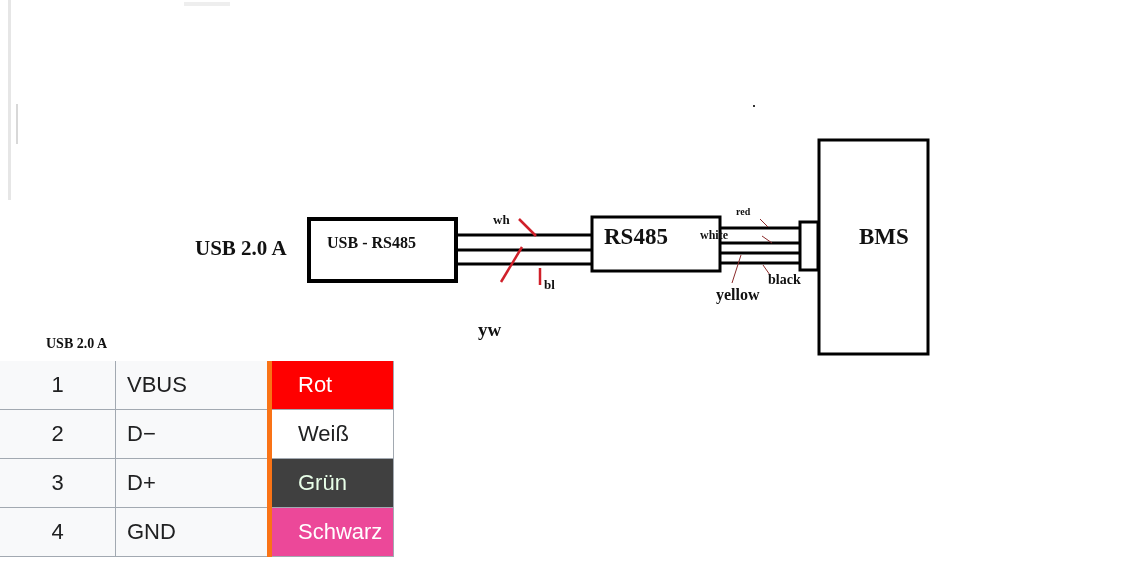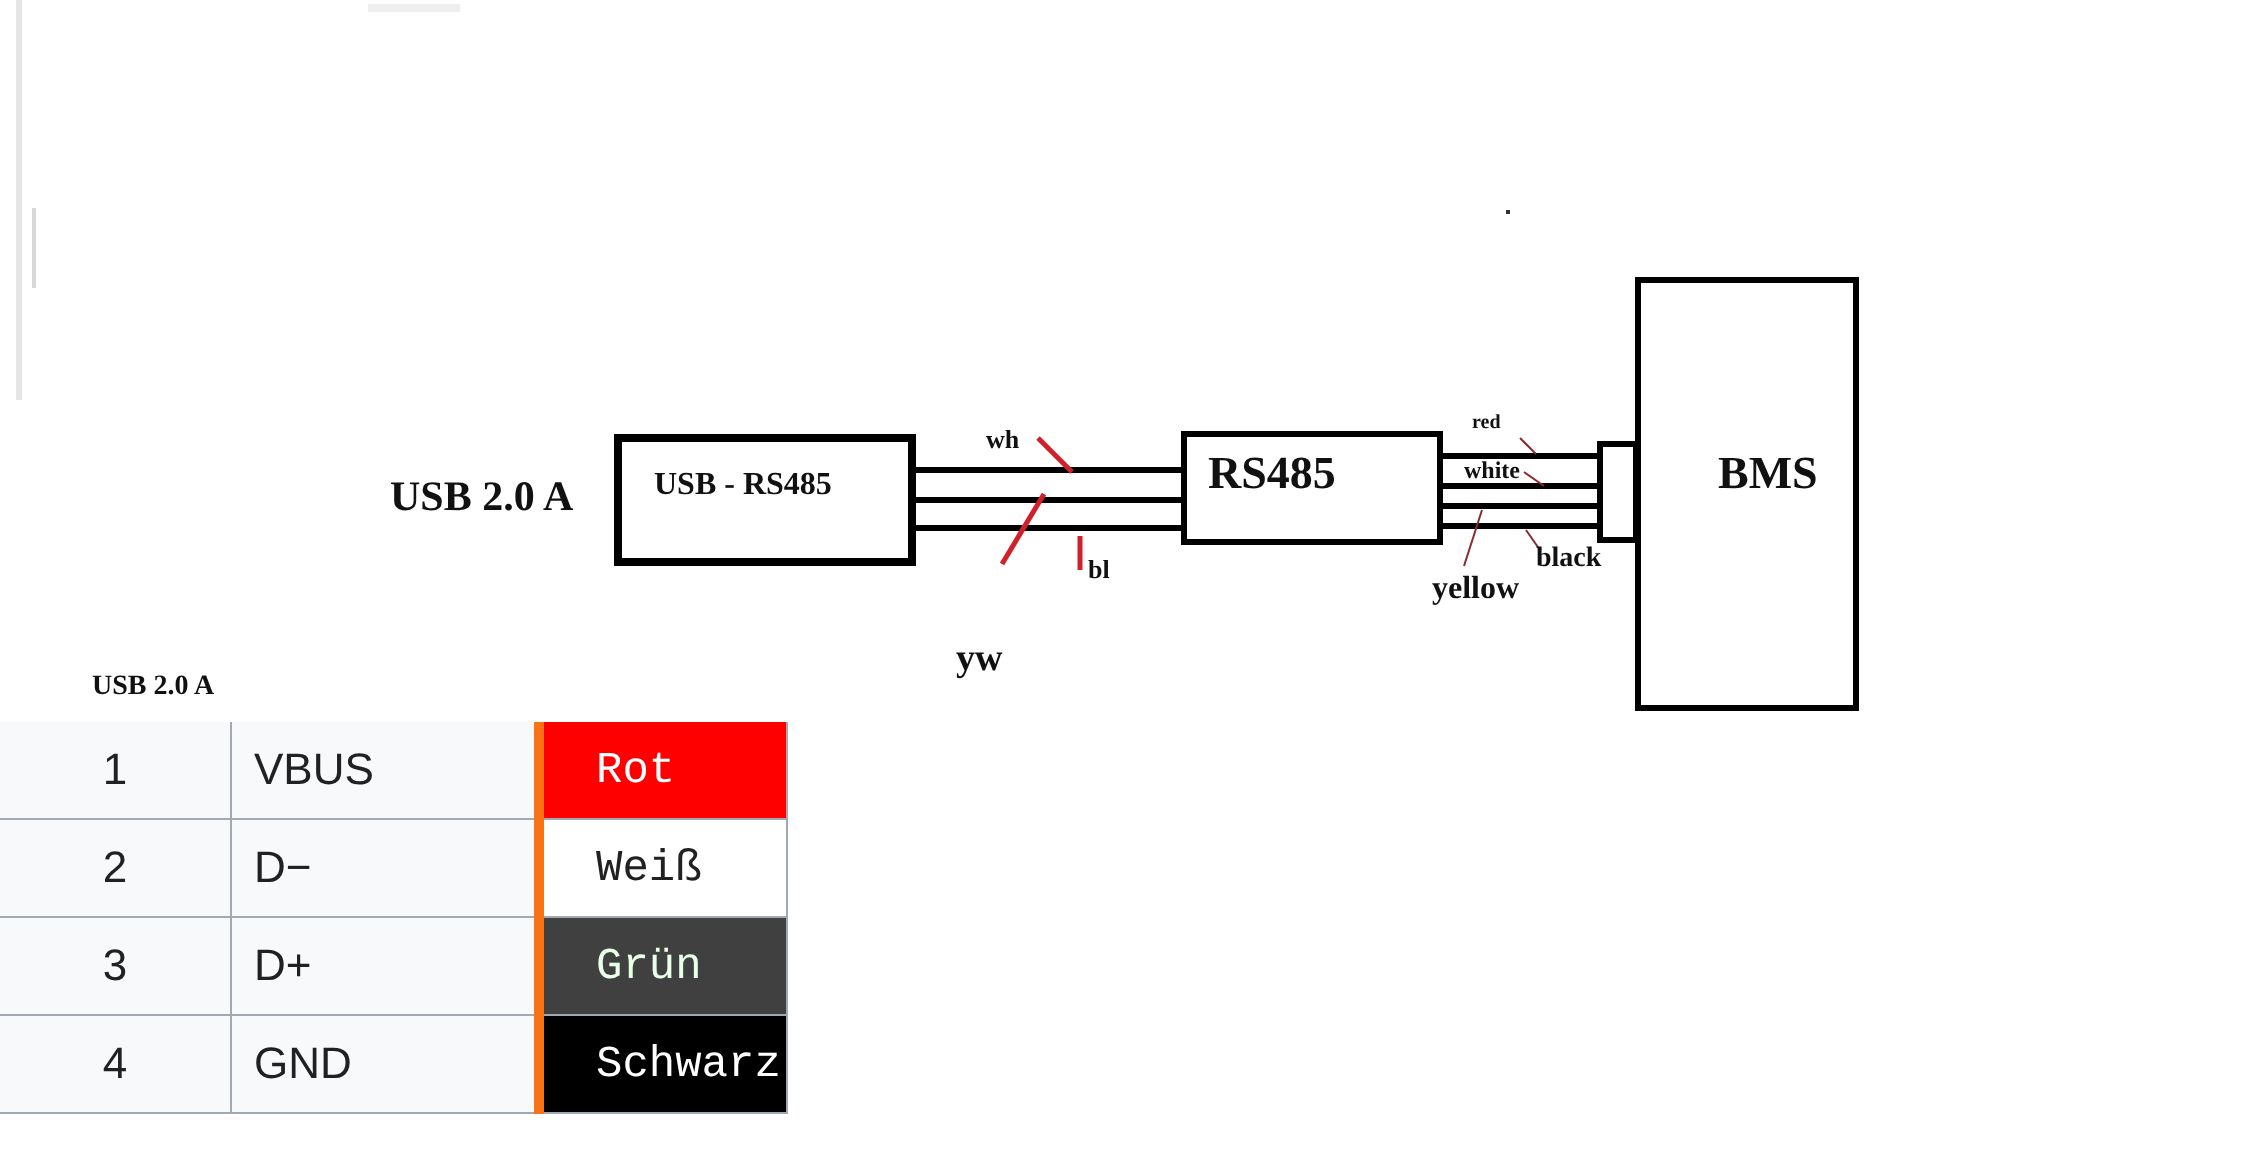--- a/index.html
+++ b/index.html
@@ -10,21 +10,21 @@
     #left-edge { left:8px; top:0; width:3px; height:200px; background:#e6e6e6; }
     #left-mark { left:16px; top:104px; width:2px; height:40px; background:#d8d8d8; }
     #top-mark { left:184px; top:2px; width:46px; height:4px; background:#eeeeee; }
     #dot { left:753px; top:105px; width:2px; height:2px; background:#333; }
     svg#diagram { position:absolute; left:0; top:0; }
     
     #pin-table { position:absolute; left:0; top:361px; border-collapse:collapse; font-family:"Liberation Sans", sans-serif; font-size:22px; color:#202122; }
     #pin-table td { height:48px; padding:0; border-bottom:1px solid #a2a9b1; background:#f8f9fa; }
     #pin-table td.num { width:115px; text-align:center; border-right:1px solid #a2a9b1; }
     #pin-table td.sig { width:154px; padding-left:11px; box-sizing:border-box; border-right:5px solid #f97316; }
-    #pin-table td.col { width:124px; padding-left:26px; box-sizing:border-box; border-right:1px solid #a2a9b1;font-family:Liberation Mono, monospace; }
+    #pin-table td.col { width:124px; padding-left:26px; box-sizing:border-box; border-right:1px solid #a2a9b1; }
     #table-title { left:46px; top:336px; font-size:14px; }
   </style>
 </head>
 <body>
 
 <div class="abs" id="left-edge"></div>
 <div class="abs" id="left-mark"></div>
 <div class="abs" id="top-mark"></div>
 <div class="abs" id="dot"></div>
 
@@ -60,21 +60,21 @@
 <div class="lbl" style="left:195px;top:236px;font-size:21px;">USB 2.0 A</div>
 <div class="lbl" style="left:327px;top:234px;font-size:16px;">USB - RS485</div>
 <div class="lbl" style="left:604px;top:224px;font-size:23px;">RS485</div>
 <div class="lbl" style="left:859px;top:224px;font-size:23px;">BMS</div>
 
 <div class="lbl" style="left:493px;top:212px;font-size:13px;text-align:center;">wh</div>
 <div class="lbl" style="left:478px;top:273px;font-size:19px;margin-top:46px;">yw</div>
 <div class="lbl" style="left:544px;top:277px;font-size:13px;">bl</div>
 
 <div class="lbl" style="left:736px;top:206px;font-size:10px;">red</div>
-<div class="lbl" style="left:732px;top:228px;font-size:12px;">white</div>
+<div class="lbl" style="left:700px;top:228px;font-size:12px;">white</div>
 <div class="lbl" style="left:716px;top:286px;font-size:16px;">yellow</div>
 <div class="lbl" style="left:768px;top:272px;font-size:14px;">black</div>
 
 <div class="lbl" id="table-title">USB 2.0 A</div>
 
 <table id="pin-table">
   <tbody id="pin-body">
       <tr>
         <td class="num">1</td>
         <td class="sig">VBUS</td>
@@ -86,16 +86,16 @@
         <td class="col" style="background: rgb(255, 255, 255); color: rgb(32, 33, 34);">Weiß</td>
       </tr>
       <tr>
         <td class="num">3</td>
         <td class="sig">D+</td>
         <td class="col" style="background: #404040; color: rgb(232, 255, 232);">Grün</td>
       </tr>
       <tr>
         <td class="num">4</td>
         <td class="sig">GND</td>
-        <td class="col" style="background: #000000; color: rgb(255, 255, 255);">Schwarz</td>
+        <td class="col" style="background: #ec4899; color: rgb(255, 255, 255);">Schwarz</td>
       </tr>
     </tbody>
 </table>
 
 </body></html>

